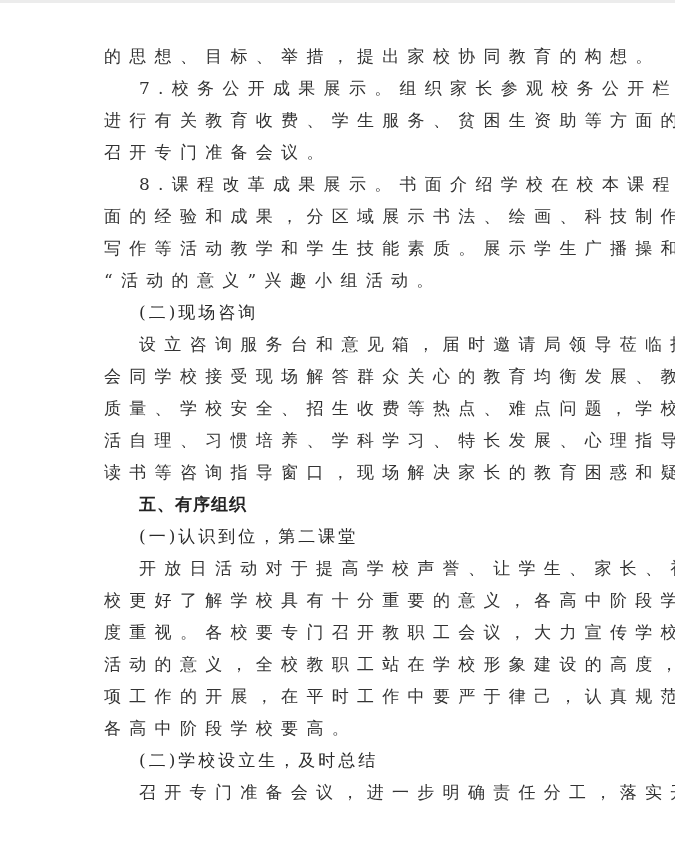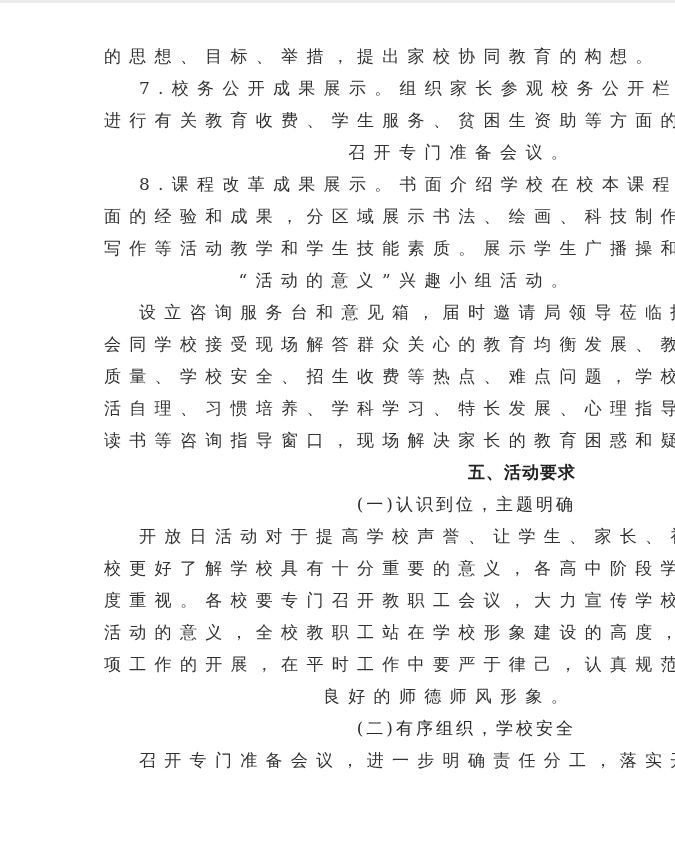--- a/index.html
+++ b/index.html
@@ -19,21 +19,20 @@
       position: absolute;
       left: 0; top: 0;
       width: 675px; height: 3px;
       background: #ececec;
     }
     .page {
       position: absolute;
       left: 104px;
       top: 40px;
       width: 472px;
-      text-align: right;
     }
     .line {
       height: 32px;
       line-height: 32px;
       font-size: 17px;
       letter-spacing: 8.3px;
       white-space: nowrap;
       overflow: visible;
     }
     .indent { padding-left: 35px; }
@@ -56,28 +55,29 @@
 
 <div class="page">
   <div class="line">的思想、目标、举措，提出家校协同教育的构想。</div>
   <div class="line indent">7.校务公开成果展示。组织家长参观校务公开栏，重点</div>
   <div class="line">进行有关教育收费、学生服务、贫困生资助等方面的展示，</div>
   <div class="line">召开专门准备会议。</div>
   <div class="line indent">8.课程改革成果展示。书面介绍学校在校本课程建设方</div>
   <div class="line">面的经验和成果，分区域展示书法、绘画、科技制作、航模、</div>
   <div class="line">写作等活动教学和学生技能素质。展示学生广播操和其他</div>
   <div class="line">“活动的意义”兴趣小组活动。</div>
+  <div class="line indent subheading">(二)现场咨询</div>
   <div class="line indent">设立咨询服务台和意见箱，届时邀请局领导莅临指导，</div>
   <div class="line">会同学校接受现场解答群众关心的教育均衡发展、教育教学</div>
   <div class="line">质量、学校安全、招生收费等热点、难点问题，学校设立生</div>
   <div class="line">活自理、习惯培养、学科学习、特长发展、心理指导、家庭</div>
   <div class="line">读书等咨询指导窗口，现场解决家长的教育困惑和疑问。</div>
-  <div class="line indent heading">五、活动要求</div>
-  <div class="line indent subheading">(一)认识到位，主题明确</div>
+  <div class="line indent heading">五、有序组织</div>
+  <div class="line indent subheading">(一)认识到位，第二课堂</div>
   <div class="line indent">开放日活动对于提高学校声誉、让学生、家长、初中学</div>
   <div class="line">校更好了解学校具有十分重要的意义，各高中阶段学校要高</div>
   <div class="line">度重视。各校要专门召开教职工会议，大力宣传学校开放日</div>
   <div class="line">活动的意义，全校教职工站在学校形象建设的高度，重视此</div>
   <div class="line">项工作的开展，在平时工作中要严于律己，认真规范，树立</div>
-  <div class="line">良好的师德师风形象。</div>
-  <div class="line indent subheading">(二)有序组织，学校安全</div>
+  <div class="line">各高中阶段学校要高。</div>
+  <div class="line indent subheading">(二)学校设立生，及时总结</div>
   <div class="line indent">召开专门准备会议，进一步明确责任分工，落实开放日</div>
 </div>
 
 </body></html>

